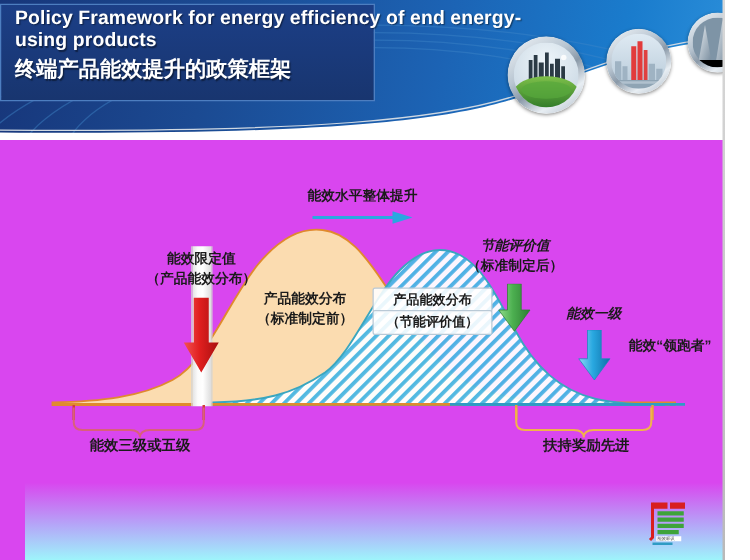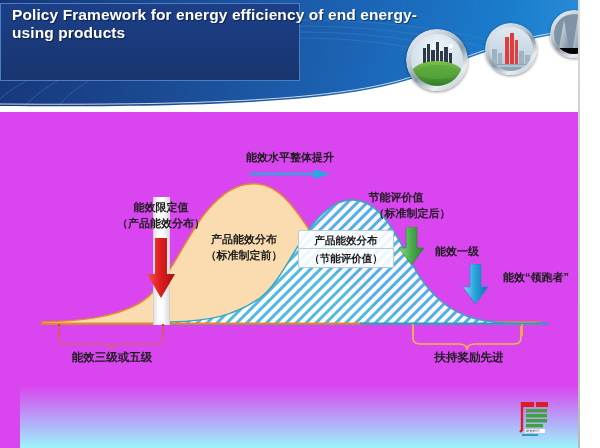--- a/index.html
+++ b/index.html
@@ -73,20 +73,21 @@
         <ellipse cx="300" cy="140" rx="290" ry="108"></ellipse>
         <ellipse cx="300" cy="150" rx="330" ry="124"></ellipse>
         <ellipse cx="300" cy="160" rx="370" ry="140"></ellipse>
       </g>
       <path d="M0 112 L600 112 L600 30 C520 34 470 58 420 76 C360 98 250 108 0 106 Z" fill="#ffffff" clip-path="url(#hdrClip)"></path>
       <path d="M600 28 C520 32 470 56 420 74 C360 96 250 106 0 104" fill="none" stroke="#cfd8e2" stroke-width="1" clip-path="url(#hdrClip)"></path>
     </svg>
 
     <div class="hdr-panel"></div>
     <div class="hdr-title-en">Policy Framework for energy efficiency of end energy-using products</div>
+    <div class="hdr-title-zh">终端产品能效提升的政策框架</div>
 
     <div class="badge" style="left:406px;top:29px;width:62px;height:62px;">
       <div class="ring"></div>
       <div class="inner" style="left:5px;top:5px;width:52px;height:52px;">
         <svg viewBox="0 0 52 52" width="52" height="52">
           <defs>
             <radialGradient id="sky1" cx="50%" cy="30%" r="75%">
               <stop offset="0%" stop-color="#eef5fa"></stop>
                 <stop offset="100%" stop-color="#c7d6e2"></stop>
             </radialGradient>
@@ -215,34 +216,34 @@
       </defs>
       <polygon points="9,0 21,0 21,36 29,36 15,60 1,36 9,36" fill="url(#rg)"></polygon>
     </svg>
 
     <div class="lbl lbl-zh" style="left:170px;top:120px;width:108px;color:#1b1b1b;">产品能效分布</div>
     <div class="lbl lbl-zh" style="left:166px;top:136px;width:116px;color:#1b1b1b;">（标准制定前）</div>
 
     <div class="boxlbl" style="left:278px;top:118px;width:84px;">产品能效分布</div>
     <div class="boxlbl" style="left:278px;top:136px;width:84px;">（节能评价值）</div>
 
-    <div class="lbl lbl-zh" style="left:318px;top:78px;width:116px;">节能评价值</div>
+    <div class="lbl lbl-zh" style="left:334px;top:78px;width:116px;font-style:italic;">节能评价值</div>
     <div class="lbl lbl-zh" style="left:330px;top:94px;width:124px;">（标准制定后）</div>
     <svg class="arrow-svg" style="left:378px;top:115px;" width="28" height="40">
       <defs>
         <linearGradient id="gg" x1="0" y1="0" x2="1" y2="0">
           <stop offset="0%" stop-color="#8fdc8a"></stop>
             <stop offset="45%" stop-color="#4caf50"></stop>
           <stop offset="100%" stop-color="#2e7d32"></stop>
         </linearGradient>
       </defs>
       <polygon points="8,0 19,0 19,21 26,21 13.5,38 1,21 8,21" fill="url(#gg)" stroke="#2e7d32" stroke-width=".6"></polygon>
     </svg>
 
-    <div class="lbl lbl-zh" style="left:390px;top:132px;width:94px;">能效一级</div>
+    <div class="lbl lbl-zh" style="left:408px;top:132px;width:94px;font-style:italic;">能效一级</div>
     <svg class="arrow-svg" style="left:441px;top:152px;" width="28" height="42">
       <defs>
         <linearGradient id="bg" x1="0" y1="0" x2="1" y2="0">
           <stop offset="0%" stop-color="#8fd8f5"></stop>
             <stop offset="45%" stop-color="#29a8e0"></stop>
           <stop offset="100%" stop-color="#0d6fa8"></stop>
         </linearGradient>
       </defs>
       <polygon points="9,0 20,0 20,23 27,23 14.5,40 2,23 9,23" fill="url(#bg)" stroke="#1d86bd" stroke-width=".6"></polygon>
     </svg>

